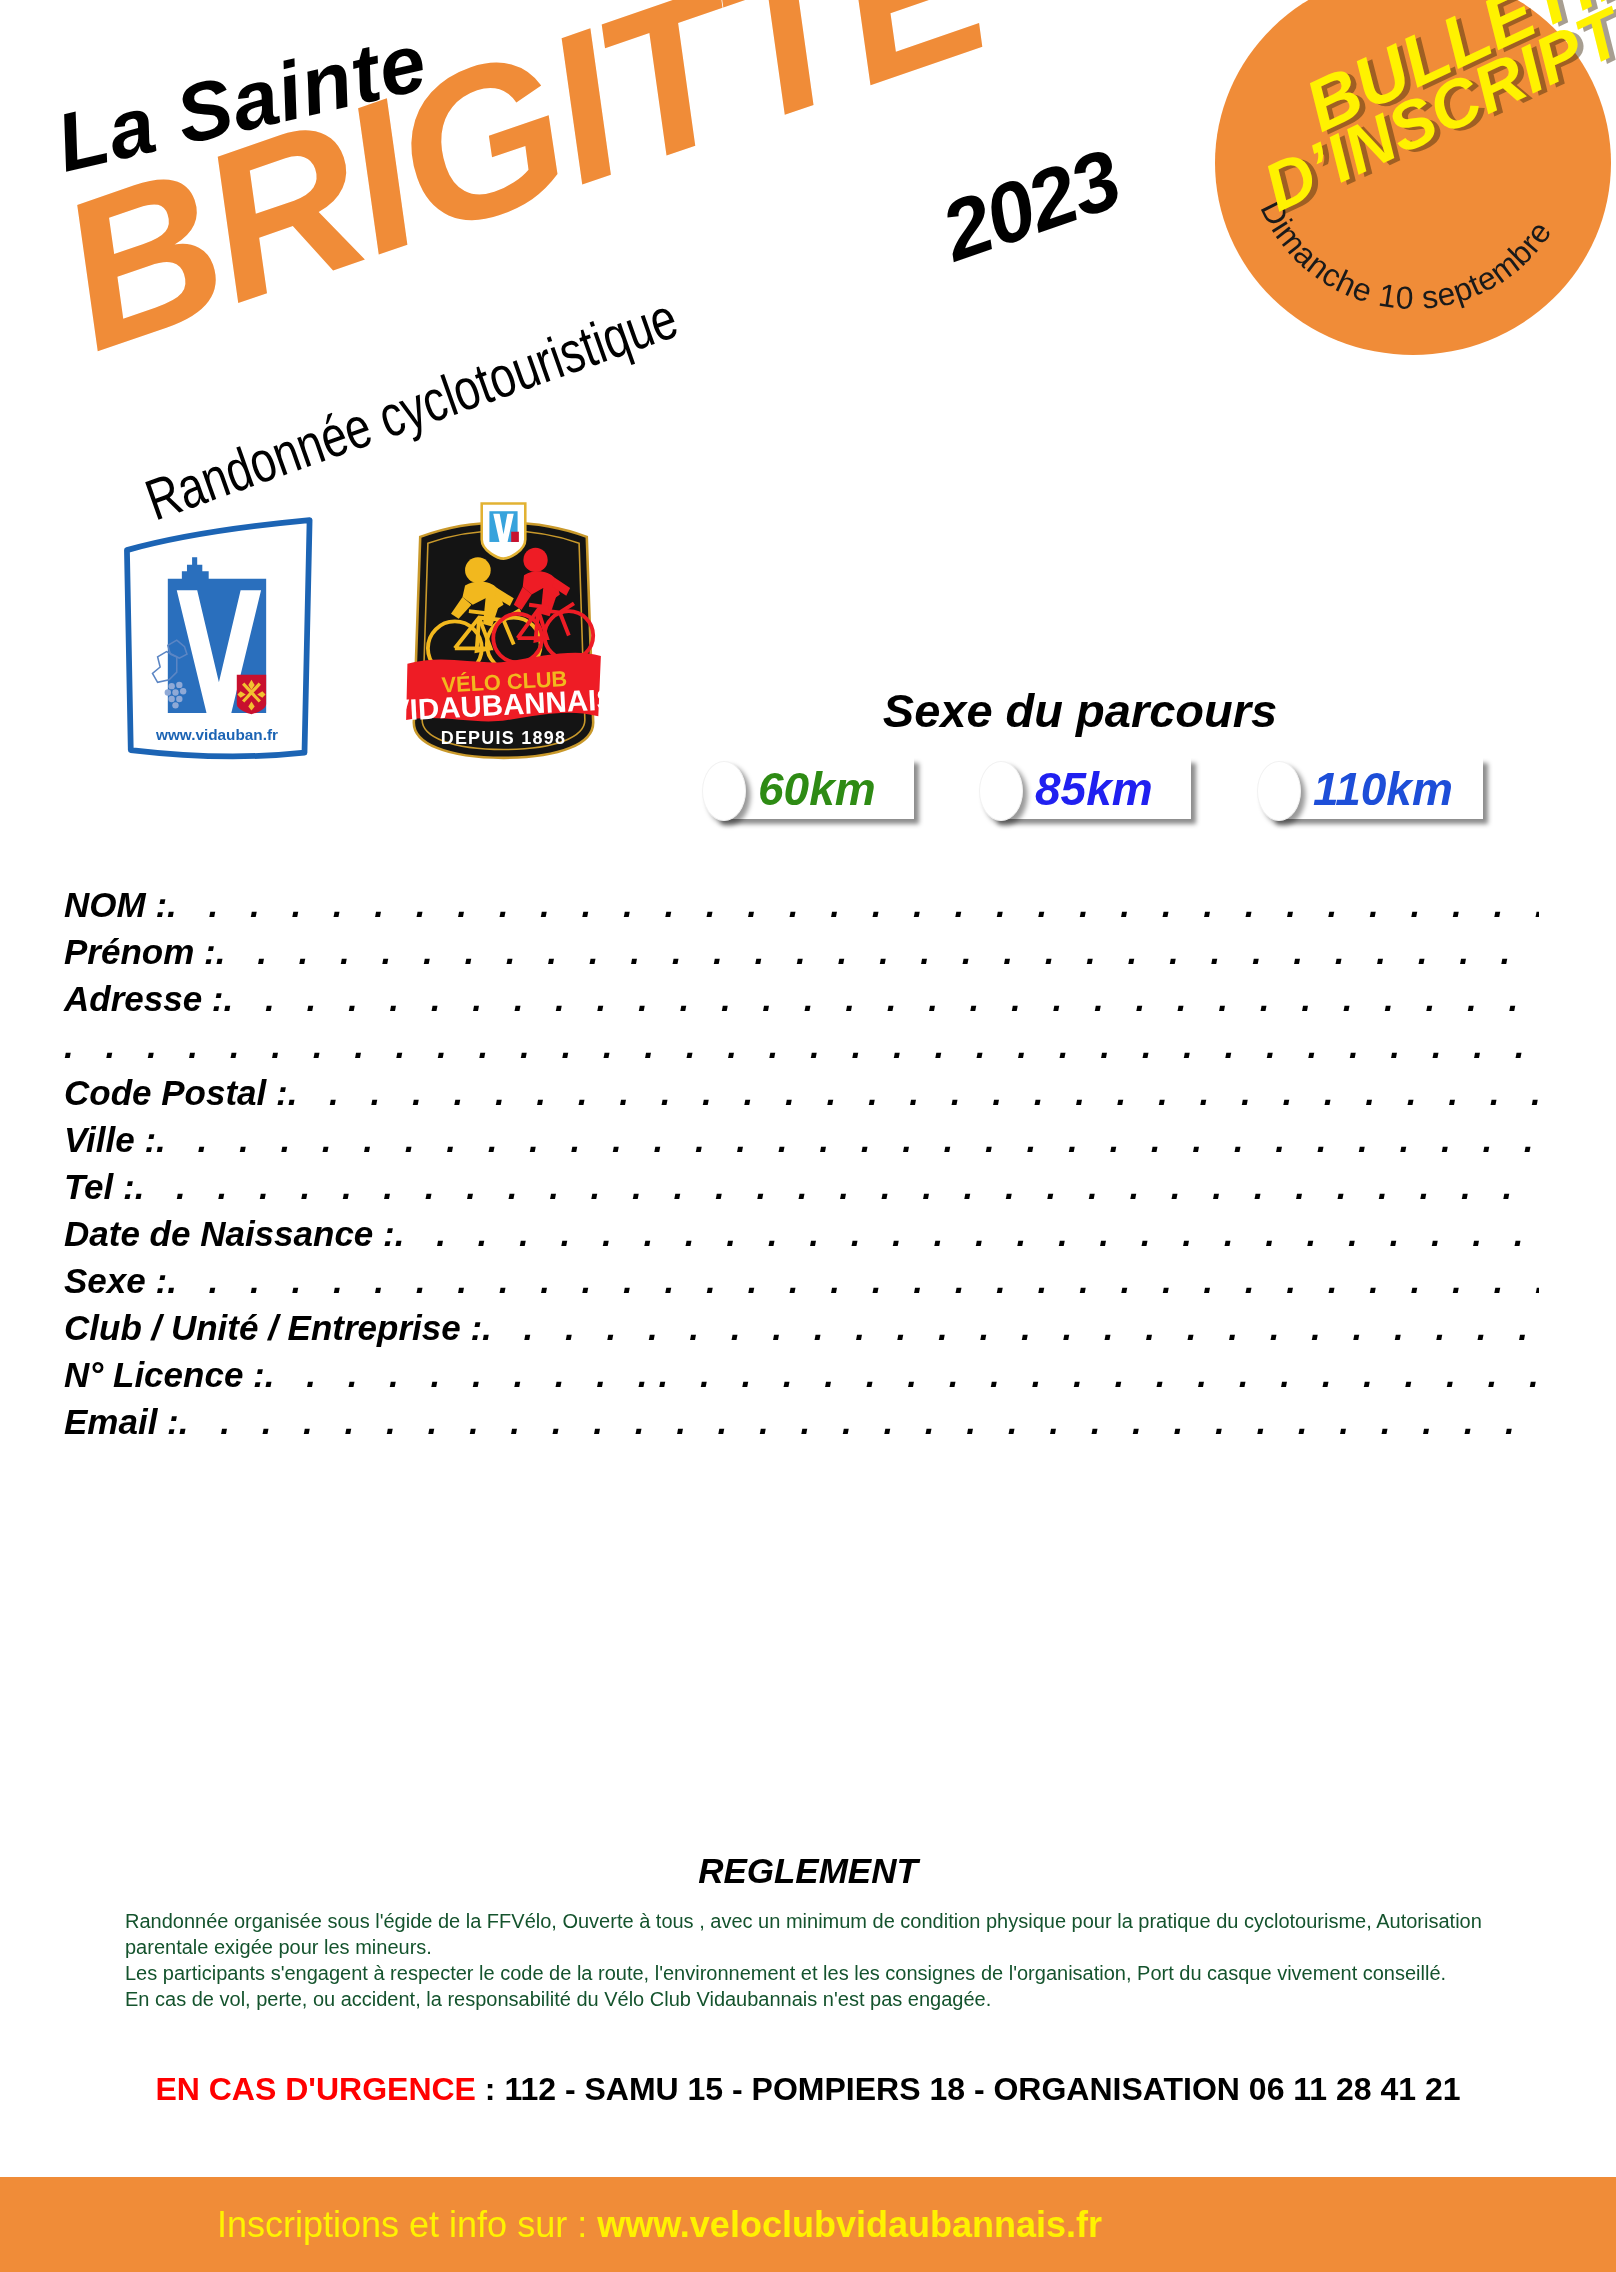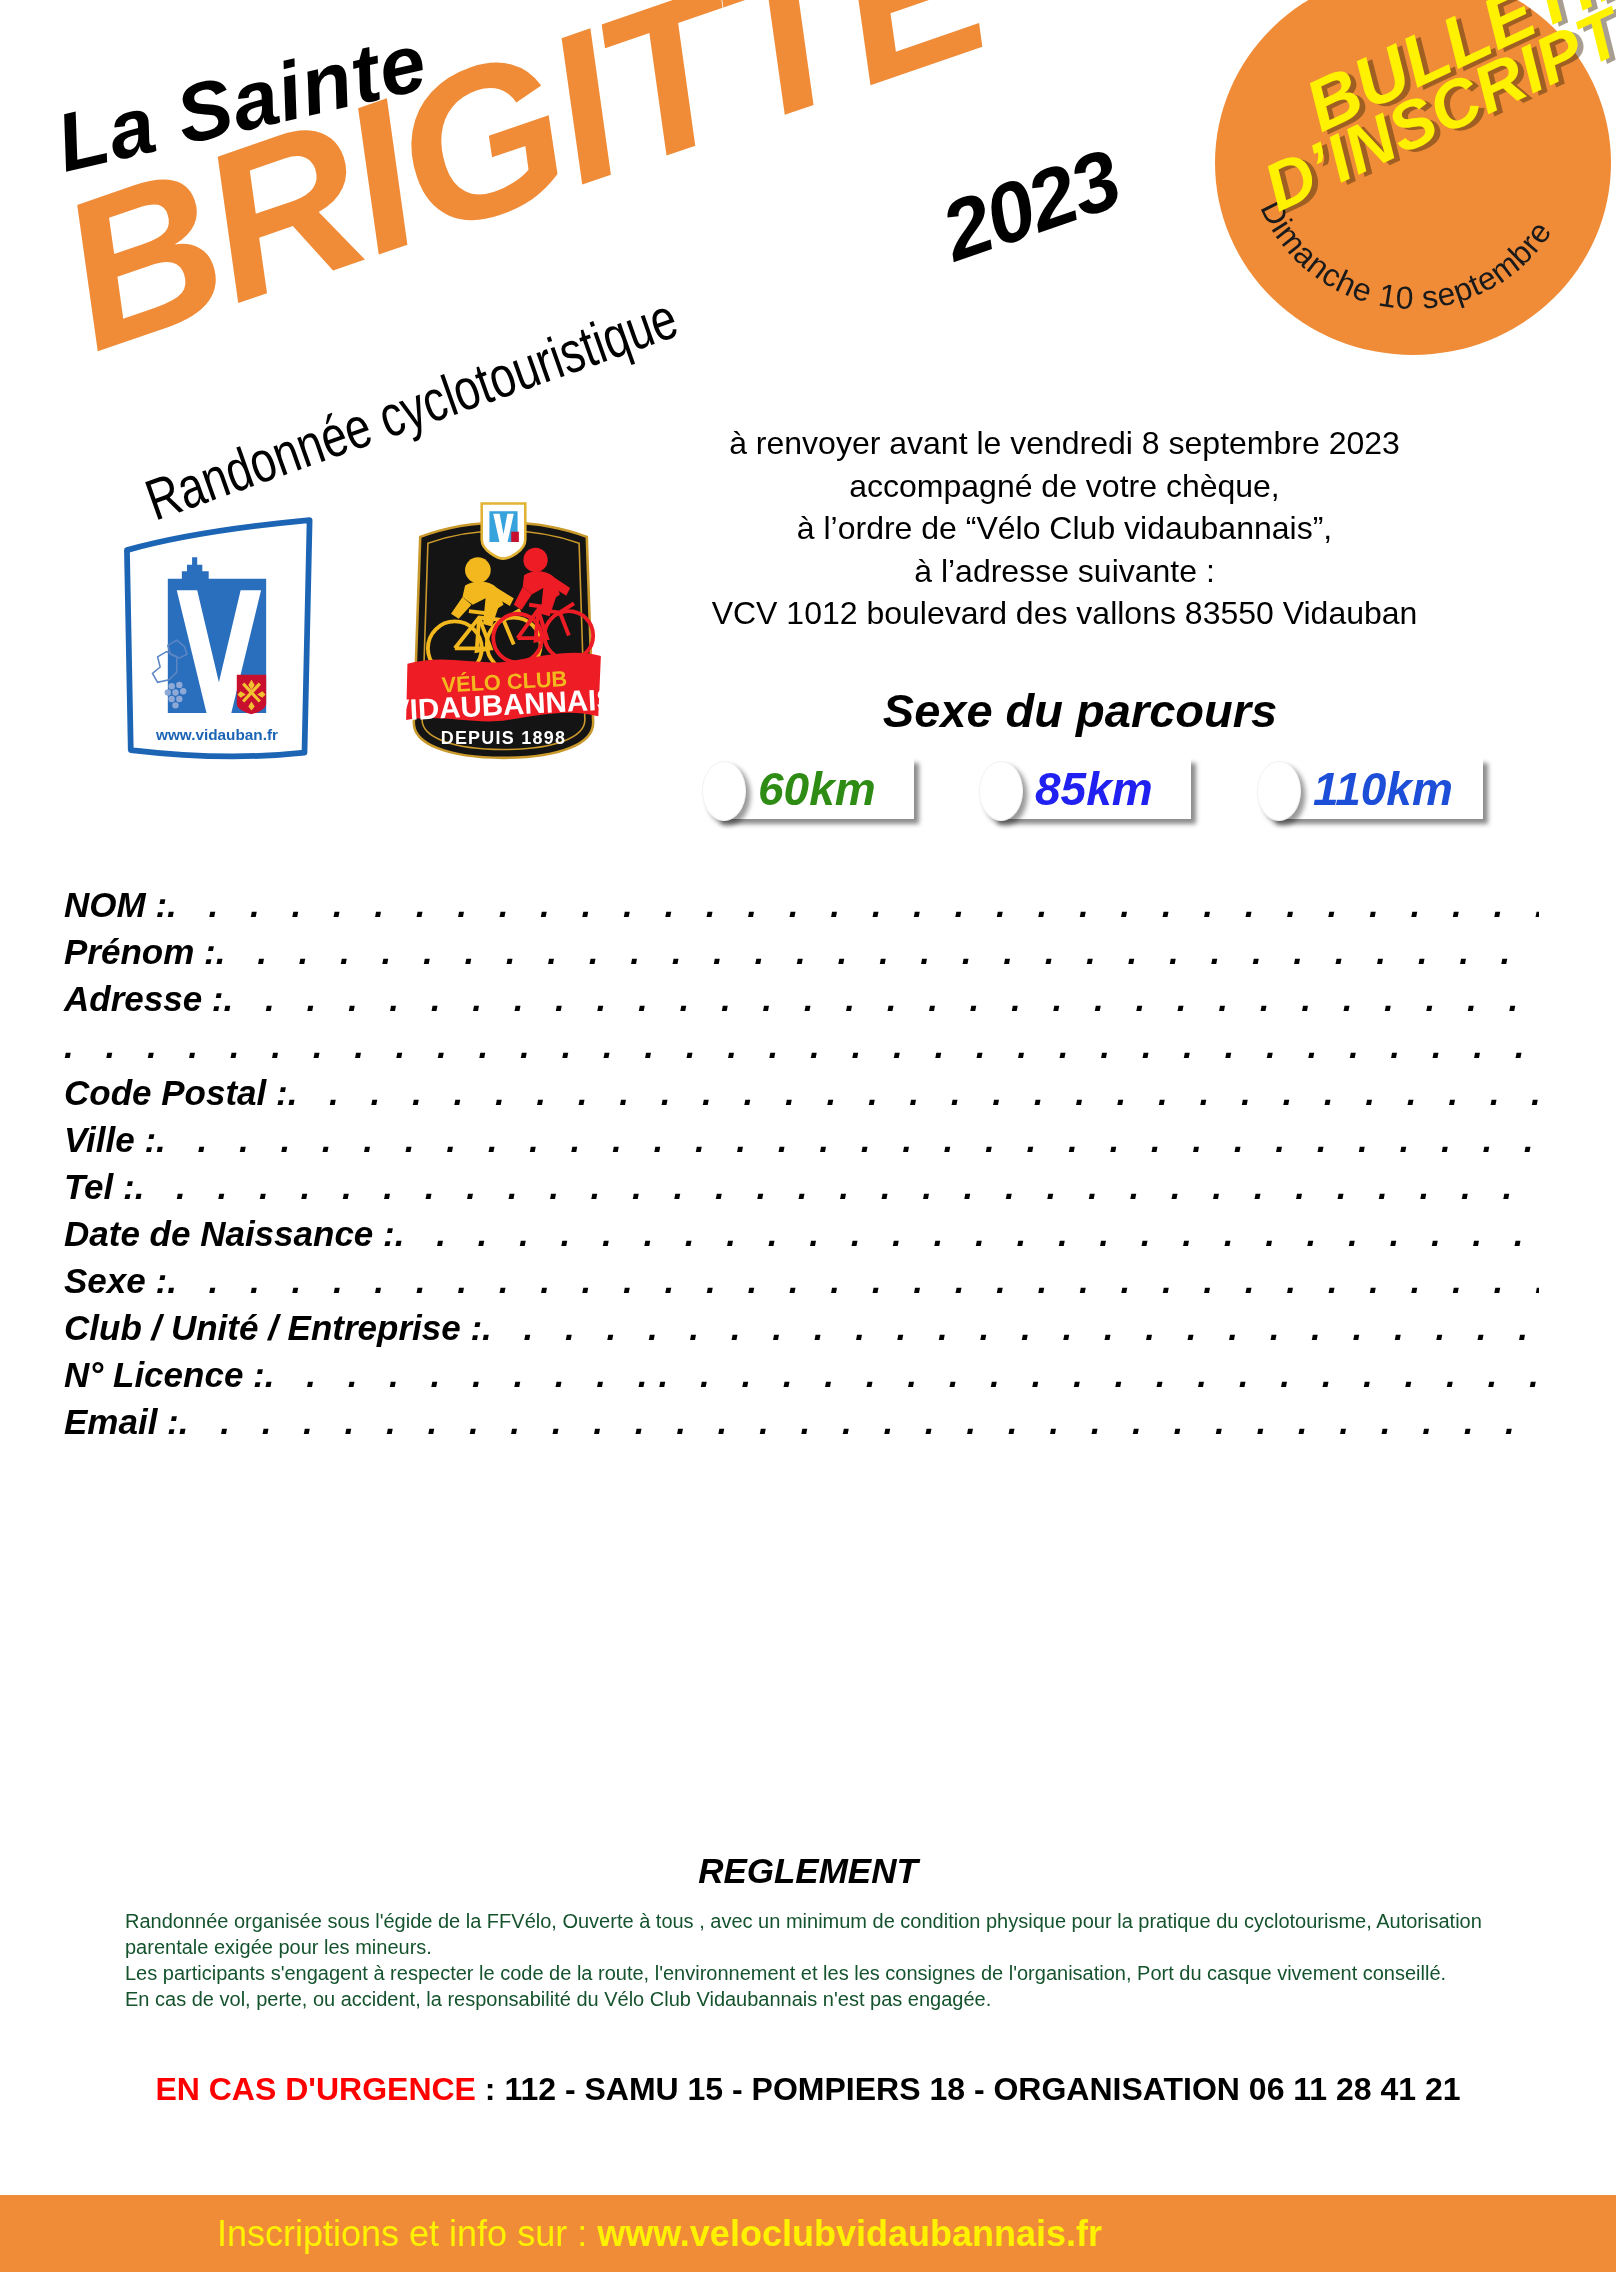--- a/index.html
+++ b/index.html
@@ -278,21 +278,21 @@
     white-space: nowrap;
   }
   .urgence .red { color: #FF0000; }
 
   
   .footer {
     position: absolute;
     left: 0;
     bottom: 0;
     width: 1616px;
-    height: 78px;
+    height: 96px;
     background: #F08C38;
     display: flex;
     align-items: center;
   }
   .footer-text {
     padding-left: 217px;
     font-size: 36px;
     color: #FFF200;
     white-space: nowrap;
   }
@@ -413,27 +413,20 @@
 
       <path d="M 10 268 C 70 252 120 272 170 264 C 222 256 270 244 312 256
                L 308 350 C 262 338 214 348 166 356 C 116 364 62 346 8 356 Z" fill="#EE1C25"></path>
       <text x="162" y="308" text-anchor="middle" font-family="Liberation Sans, sans-serif" font-size="34" font-weight="bold" fill="#F2B81E" transform="rotate(-3 162 308)" id="club-line1">VÉLO CLUB</text>
       <text x="160" y="348" text-anchor="middle" font-family="Liberation Sans, sans-serif" font-size="46" font-weight="bold" fill="#ffffff" transform="rotate(-3 160 348)" id="club-line2">VIDAUBANNAIS</text>
 
       <text x="160" y="394" text-anchor="middle" font-family="Liberation Sans, sans-serif" font-size="28" font-weight="bold" letter-spacing="2" fill="#ffffff" id="club-since">DEPUIS 1898</text>
     </svg>
   </div>
 
-  <div class="addr">
-    <div>à renvoyer avant le vendredi  8 septembre 2023</div>
-    <div>accompagné de votre chèque,</div>
-    <div>à l’ordre de “Vélo Club vidaubannais”,</div>
-    <div>à l’adresse suivante :</div>
-    <div>VCV 1012 boulevard des vallons 83550 Vidauban</div>
-  </div>
 
   <div class="choix-title">Sexe du parcours</div>
   <div class="routes">
     <div class="route-opt" id="route-0">
       <span class="oval"></span>
       <span class="km" style="color: rgb(46, 139, 20);">60km</span>
     </div>
     <div class="route-opt" id="route-1">
       <span class="oval"></span>
       <span class="km" style="color: rgb(32, 32, 240);">85km</span>

